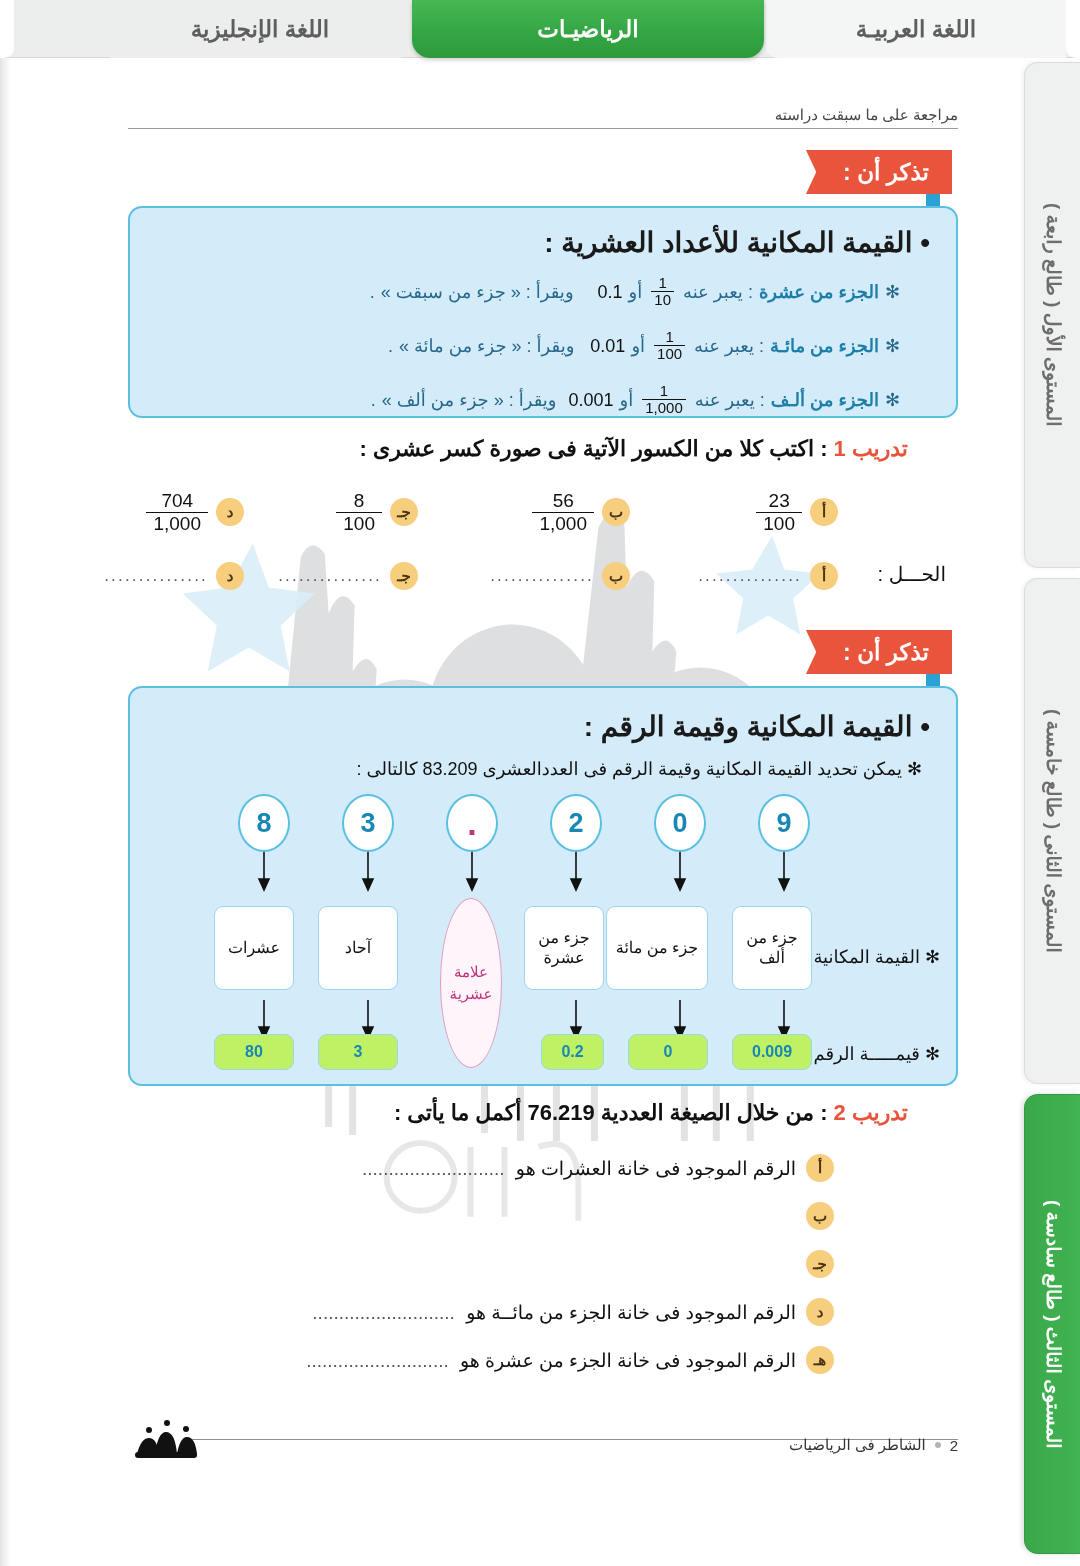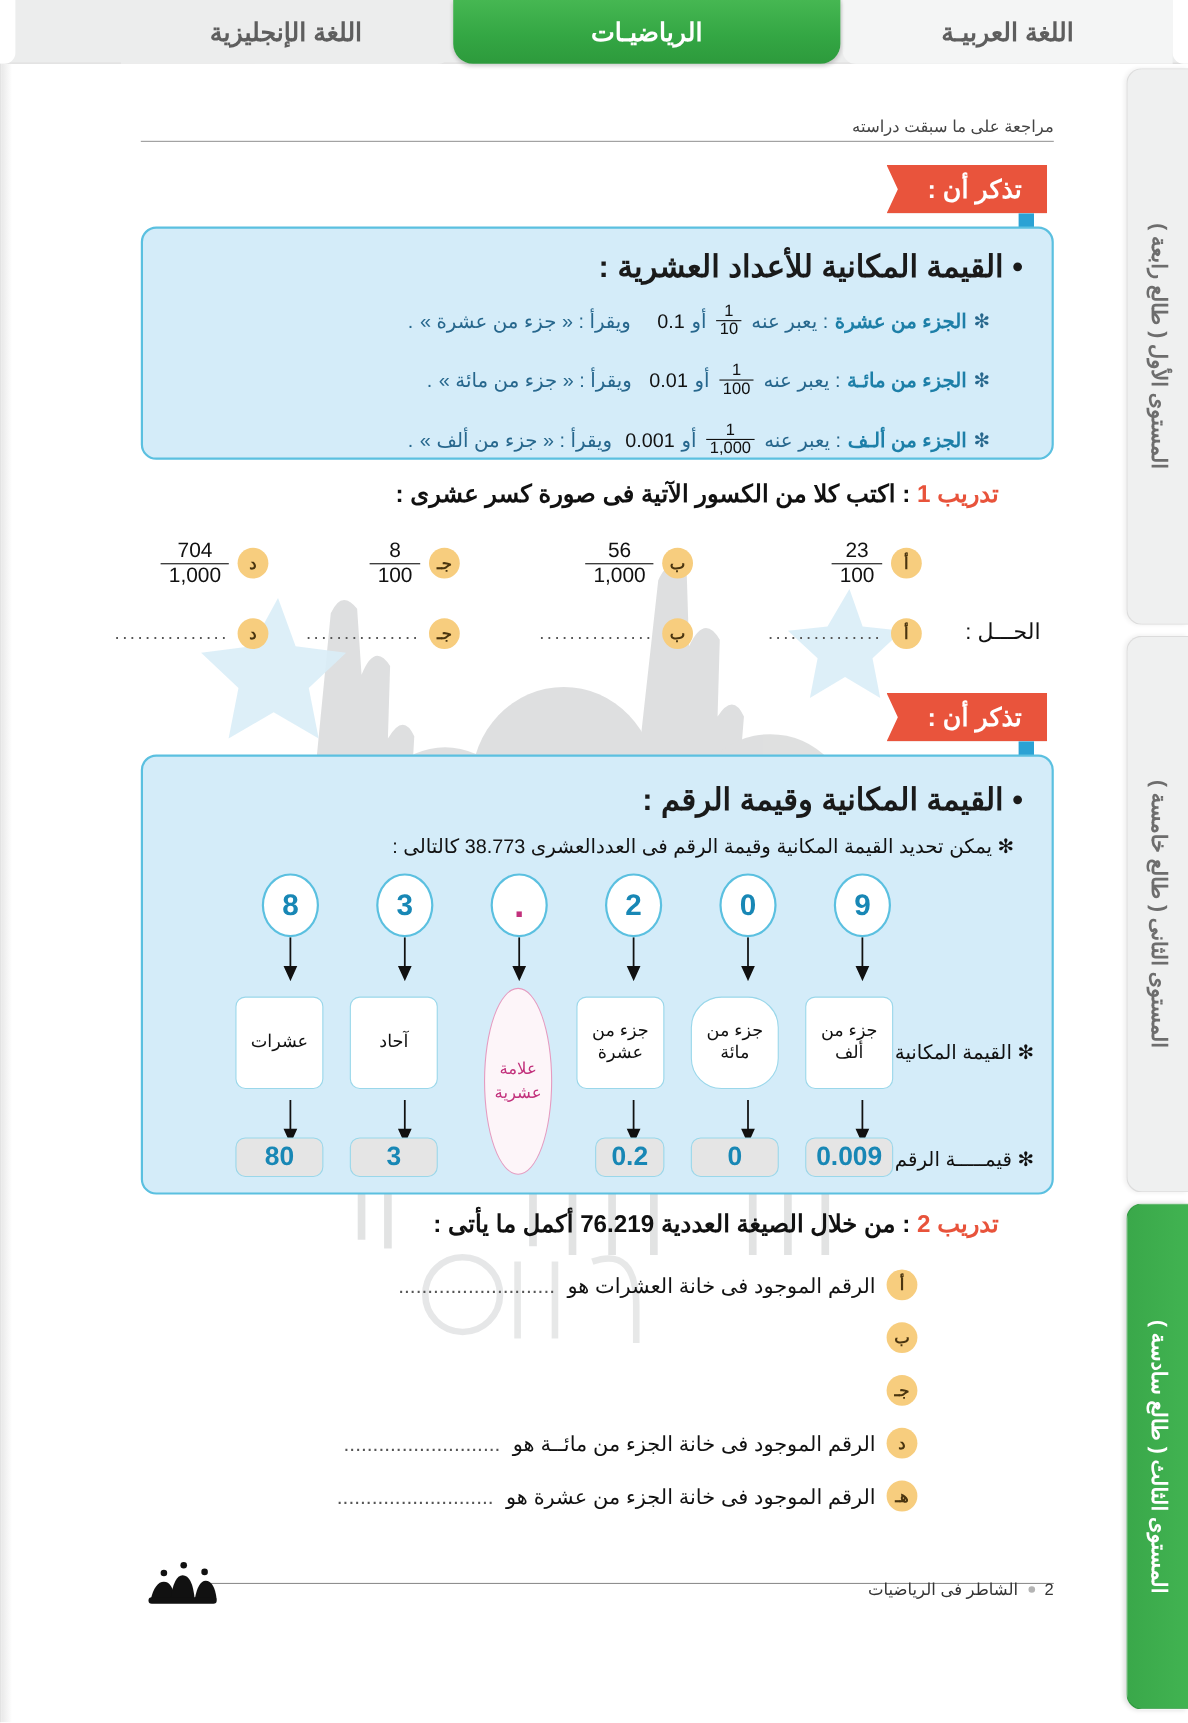--- a/index.html
+++ b/index.html
@@ -271,25 +271,25 @@
     font-size: 16px;
     color: #111;
     line-height: 1.25;
     padding: 3px;
   }
   .val-box {
     position: absolute;
     height: 36px;
     border: 1.6px solid #9ad7ea;
     border-radius: 9px;
-    background: #e5e5e5;
-    display: flex;
-    align-items: center;
-    justify-content: center;
-    font-size: 24px;
+    background: #bef264;
+    display: flex;
+    align-items: center;
+    justify-content: center;
+    font-size: 16px;
     font-weight: bold;
     color: #1887b5;
   }
   .oval {
     position: absolute;
     border: 1.6px solid #e59bc0;
     border-radius: 50%;
     background: #fdf5f9;
     display: flex;
     align-items: center;
@@ -424,21 +424,21 @@
     <div class="rule-line" style="top:218px; right:118px;">
       <span>✻</span>
       <b>الجزء من عشرة</b>
       <span>: يعبر عنه</span>
       <span class="frac">
         <span class="num num-lit">1</span>
         <span class="den num-lit">10</span>
       </span>
       <span>أو</span>
       <span class="num-lit">0.1</span>
-      <span style="margin-right:18px">ويقرأ : « جزء من عشرة »</span>
+      <span style="margin-right:18px">ويقرأ : « جزء من سبقت »</span>
       <span>.</span>
     </div>
 
     <div class="rule-line" style="top:272px; right:118px;">
       <span>✻</span>
       <b>الجزء من مائـة</b>
       <span>: يعبر عنه</span>
       <span class="frac">
         <span class="num num-lit">1</span>
         <span class="den num-lit">100</span>
@@ -507,21 +507,21 @@
     <div class="badge" style="top:504px; right:774px;">د</div>
     <div class="dots" style="top:508px; right:810px;">...............</div>
 
     <div class="ribbon" style="top:572px; right:66px; width:146px;">تذكر أن :</div>
     <div class="ribbon-tab" style="top:616px; right:78px;"></div>
 
     <div class="bluebox" style="top:628px; right:60px; width:830px; height:400px;"></div>
 
     <div class="box-title" style="top:652px; right:88px;">• القيمة المكانية وقيمة الرقم :</div>
 
-    <div class="row-label" style="top:700px; right:96px;">✻ يمكن تحديد القيمة المكانية وقيمة الرقم فى العددالعشرى 38.773 كالتالى :</div>
+    <div class="row-label" style="top:700px; right:96px;">✻ يمكن تحديد القيمة المكانية وقيمة الرقم فى العددالعشرى 83.209 كالتالى :</div>
 
     <div class="digit-circle" style="top:736px; right:208px;">9</div>
     <div class="digit-circle" style="top:736px; right:312px;">0</div>
     <div class="digit-circle" style="top:736px; right:416px;">2</div>
     <div class="digit-circle dot" style="top:736px; right:520px;">.</div>
     <div class="digit-circle" style="top:736px; right:624px;">3</div>
     <div class="digit-circle" style="top:736px; right:728px;">8</div>
 
     <svg class="arrow" style="top:794px; right:60px; width:830px; height:44px;" viewBox="0 0 830 44" xmlns="http://www.w3.org/2000/svg">
       <g stroke="#111" stroke-width="1.6" fill="#111">
@@ -536,21 +536,21 @@
         <path d="M240 0 v28"></path>
           <path d="M240 38 l-5 -11 h10 z"></path>
         <path d="M136 0 v28"></path>
           <path d="M136 38 l-5 -11 h10 z"></path>
       </g>
     </svg>
 
     <div class="row-label" style="top:888px; right:78px;">✻ القيمة المكانية :</div>
 
     <div class="pv-box" style="top:848px; right:206px; width:80px; height:84px;text-align:center;">جزء من ألف</div>
-    <div class="pv-box" style="top:848px; right:310px; width:80px; height:84px;border-radius:28px;">جزء من مائة</div>
+    <div class="pv-box" style="top:848px; right:310px; width:102px; height:84px;">جزء من مائة</div>
     <div class="pv-box" style="top:848px; right:414px; width:80px; height:84px;">جزء من عشرة</div>
 
     <div class="oval" style="top:840px; right:516px; width:62px; height:170px; flex-direction:column;">
       <span>علامة</span>
       <span>عشرية</span>
     </div>
 
     <div class="pv-box" style="top:848px; right:620px; width:80px; height:84px;">آحاد</div>
     <div class="pv-box" style="top:848px; right:724px; width:80px; height:84px;">عشرات</div>
 

